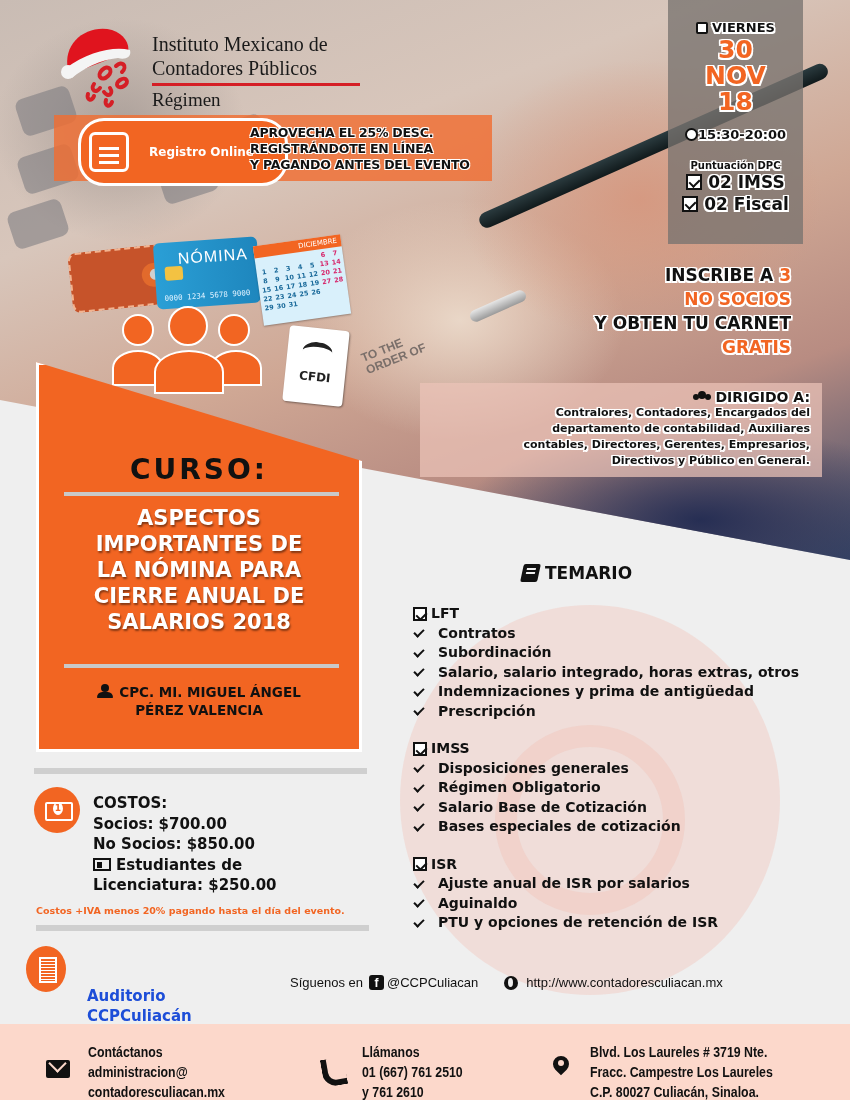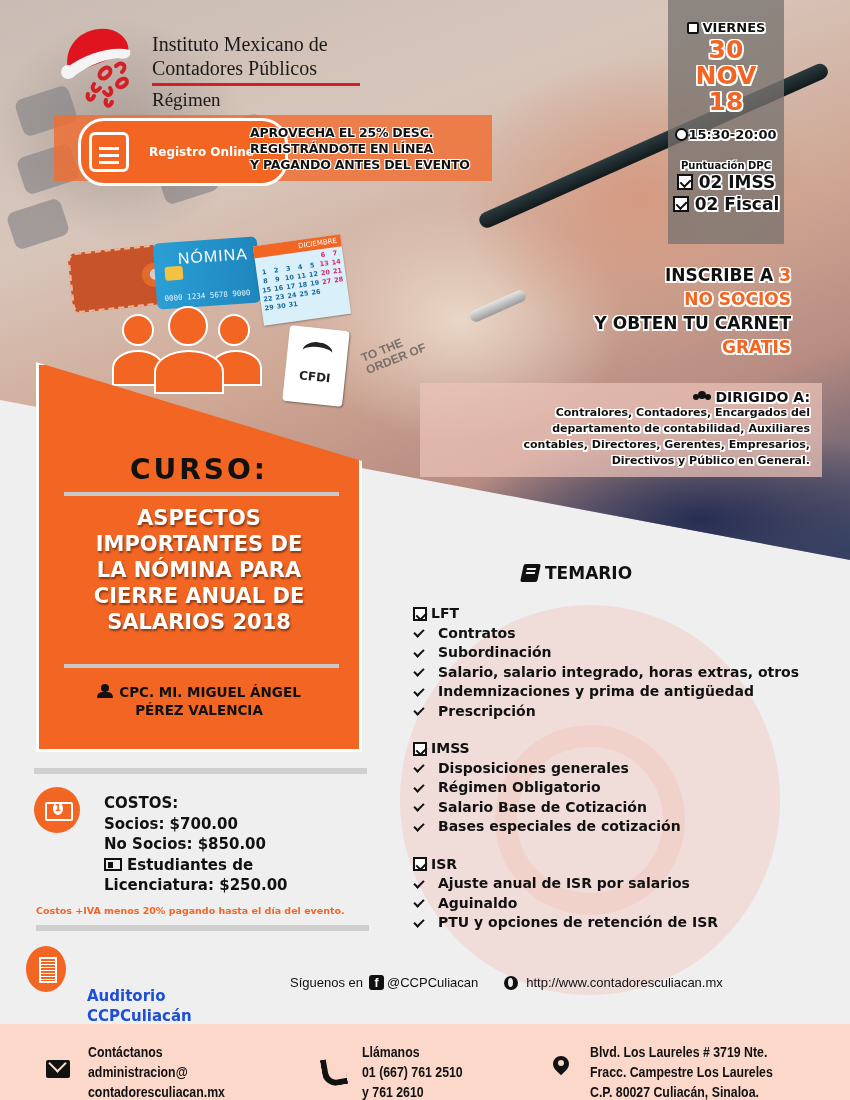--- a/index.html
+++ b/index.html
@@ -38,21 +38,21 @@
   
   .reg-bar { position: absolute; left: 54px; top: 115px; width: 438px; height: 66px; background: rgba(240,110,50,0.82); }
   .reg-pill { position: absolute; left: 24px; top: 3px; width: 210px; height: 68px; border: 3px solid #fff; border-radius: 26px; background: #f26522; display: flex; align-items: center; }
   .reg-ico { width: 40px; height: 40px; margin-left: 8px; border: 3px solid #fff; border-radius: 6px; position: relative; }
   .reg-ico::before { content: ""; position: absolute; left: 7px; top: 12px; width: 20px; height: 3px; background:#fff; box-shadow: 0 7px 0 #fff, 0 14px 0 #fff; }
   .reg-label { color: #fff; font: bold 12px "DejaVu Sans", sans-serif; margin-left: 20px; }
   .reg-text { position: absolute; left: 196px; top: 10px; font: 900 12.5px "DejaVu Sans", sans-serif; color: #111; line-height: 16px;
               text-shadow: -1px -1px 0 #fff, 1px -1px 0 #fff, -1px 1px 0 #fff, 1px 1px 0 #fff; white-space: nowrap; letter-spacing: -0.2px; }
 
   
-  .date-panel { position: absolute; left: 668px; top: 0; width: 116px; height: 244px; background: rgba(120,115,112,0.78); text-align: center; }
+  .date-panel { position: absolute; left: 668px; top: 0; width: 135px; height: 244px; background: rgba(120,115,112,0.78); text-align: center; }
   .outl { text-shadow: -1.5px -1.5px 0 #fff, 1.5px -1.5px 0 #fff, -1.5px 1.5px 0 #fff, 1.5px 1.5px 0 #fff, 0 1.5px 0 #fff, 0 -1.5px 0 #fff, 1.5px 0 0 #fff, -1.5px 0 0 #fff; }
   .dp-day { margin-top: 20px; font: 900 13px "DejaVu Sans", sans-serif; color: #111; display:flex; align-items:center; justify-content:center; gap:4px; }
   .cal-ico { display:inline-block; width: 12px; height: 12px; border: 2px solid #111; border-radius: 2px; background: #fff; position: relative; }
   .dp-big { font: 900 25px "DejaVu Sans", sans-serif; color: #f26522; line-height: 26px; }
   .dp-time { margin-top: 12px; font: 900 13px "DejaVu Sans", sans-serif; color: #111; display:flex; align-items:center; justify-content:center; }
   .clock-ico { display:inline-block; width: 13px; height: 13px; border: 2px solid #111; border-radius: 50%; background:#fff; }
   .dp-label { margin-top: 18px; font: 900 10px "DejaVu Sans", sans-serif; color: #111; }
   .dp-score { font: 900 17px "DejaVu Sans", sans-serif; color: #111; display:flex; align-items:center; justify-content:center; gap:6px; line-height: 22px; }
   .chk-box { display:inline-block; width: 16px; height: 16px; border: 2px solid #111; background:#fff; position: relative; }
   .chk-box::after { content:""; position:absolute; left:3px; top:1px; width:5px; height:8px; border-right:2px solid #111; border-bottom:2px solid #111; transform: rotate(45deg); }
@@ -97,21 +97,21 @@
   .speaker { position:absolute; left:0; right:0; top: 318px; text-align:center; font: 900 13.5px "DejaVu Sans", sans-serif; color:#111; line-height: 18px; }
   .person-ico { display:inline-block; width: 16px; height: 14px; position: relative; margin-right: 6px; vertical-align: -1px; }
   .person-ico::before { content:""; position:absolute; left:4px; top:0; width:8px; height:8px; border-radius:50%; background:#111; }
   .person-ico::after { content:""; position:absolute; left:0; top:8px; width:16px; height:6px; border-radius: 7px 7px 1px 1px; background:#111; }
 
   
   .rule-grey { position: absolute; height: 6px; background: #cfcfcf; }
   .cost-ico { position: absolute; left: 34px; top: 787px; width: 46px; height: 46px; border-radius:50%; background: #f26522; }
   .cost-ico::before { content:""; position:absolute; left: 11px; top: 15px; width: 24px; height: 15px; border: 2px solid #fff; border-radius: 2px; }
   .cost-ico::after { content:"1"; position:absolute; left: 19px; top: 15px; width: 10px; height: 13px; border-radius:50%; background:#fff; color: #f26522; font: bold 9px "DejaVu Sans", sans-serif; text-align:center; line-height: 13px; }
-  .costs { position: absolute; left: 93px; top: 793px; font: 900 15px "DejaVu Sans", sans-serif; color: #111; line-height: 20.5px; margin-left: 11px; }
+  .costs { position: absolute; left: 93px; top: 793px; font: 900 15px "DejaVu Sans", sans-serif; color: #111; line-height: 20.5px; }
   .idcard-ico { display:inline-block; width: 18px; height: 13px; border: 2px solid #111; position: relative; vertical-align: -1px; margin-right: 5px; }
   .idcard-ico::before { content:""; position:absolute; left:2px; top:2px; width:5px; height:6px; background:#111; }
   .cost-note { position: absolute; left: 36px; top: 905px; font: bold 9.5px "DejaVu Sans", sans-serif; color: #f26522; }
 
   
   .watermark { position: absolute; left: 400px; top: 605px; width: 380px; height: 390px; border-radius: 50%; background: rgba(242,200,190,0.45); }
   .wm-inner { position:absolute; left: 95px; top: 120px; width: 190px; height: 190px; border-radius: 50%; border: 22px solid rgba(242,200,190,0.5); background: transparent; }
   .temario-title { position: absolute; left: 522px; top: 563px; font: 900 17px "DejaVu Sans", sans-serif; color: #111; display:flex; align-items:center; gap:6px; }
   .book-ico { display:inline-block; width: 17px; height: 18px; background: #111; border-radius: 2px; transform: skewX(-12deg); position: relative; }
   .book-ico::after { content:""; position:absolute; left:4px; top:4px; width:9px; height:2px; background:#efefef; box-shadow: 0 4px 0 #efefef; }

